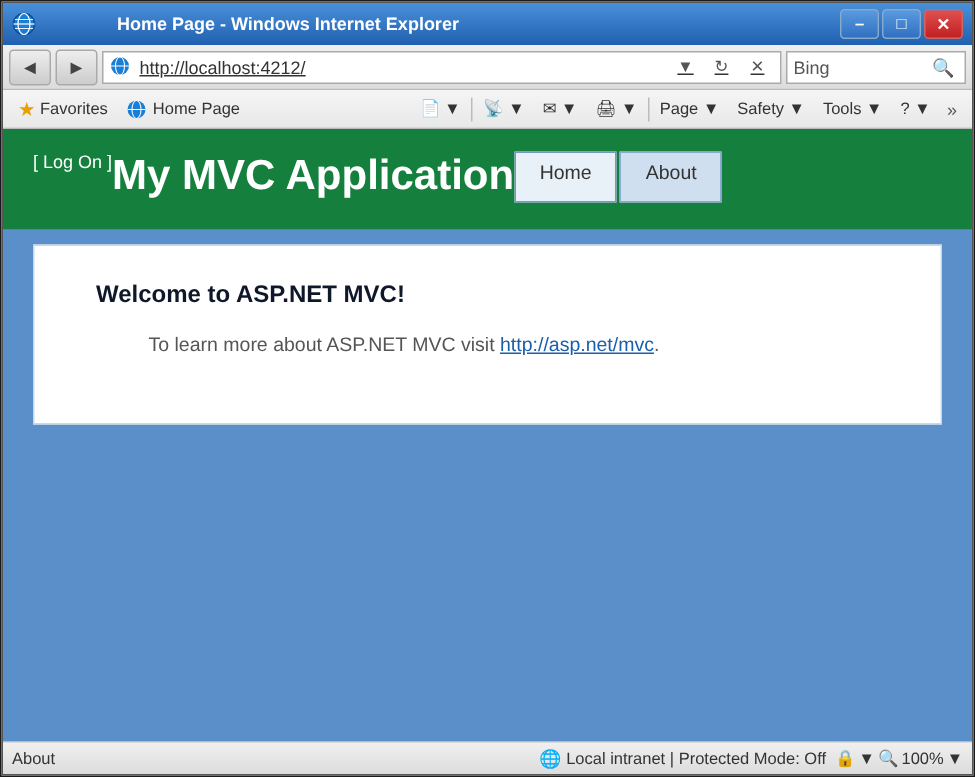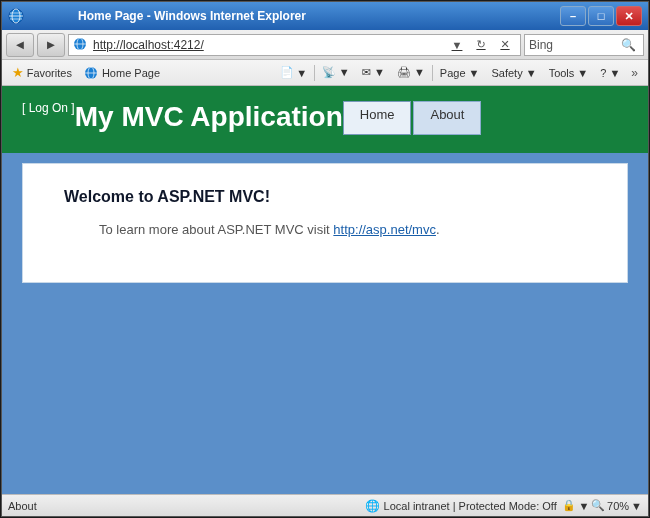--- a/index.html
+++ b/index.html
@@ -437,19 +437,19 @@
     <span class="status-text">About</span>
     <div class="status-right">
       <div class="status-intranet">
         <span class="globe-icon">🌐</span>
         <span>Local intranet | Protected Mode: Off</span>
       </div>
       <div class="zoom-control">
         <span>🔒</span>
         <span>▼</span>
         <span>🔍</span>
-        <span>70%</span>
+        <span>100%</span>
         <span>▼</span>
       </div>
     </div>
   </div>
 
 </div>
 
 </body></html>

